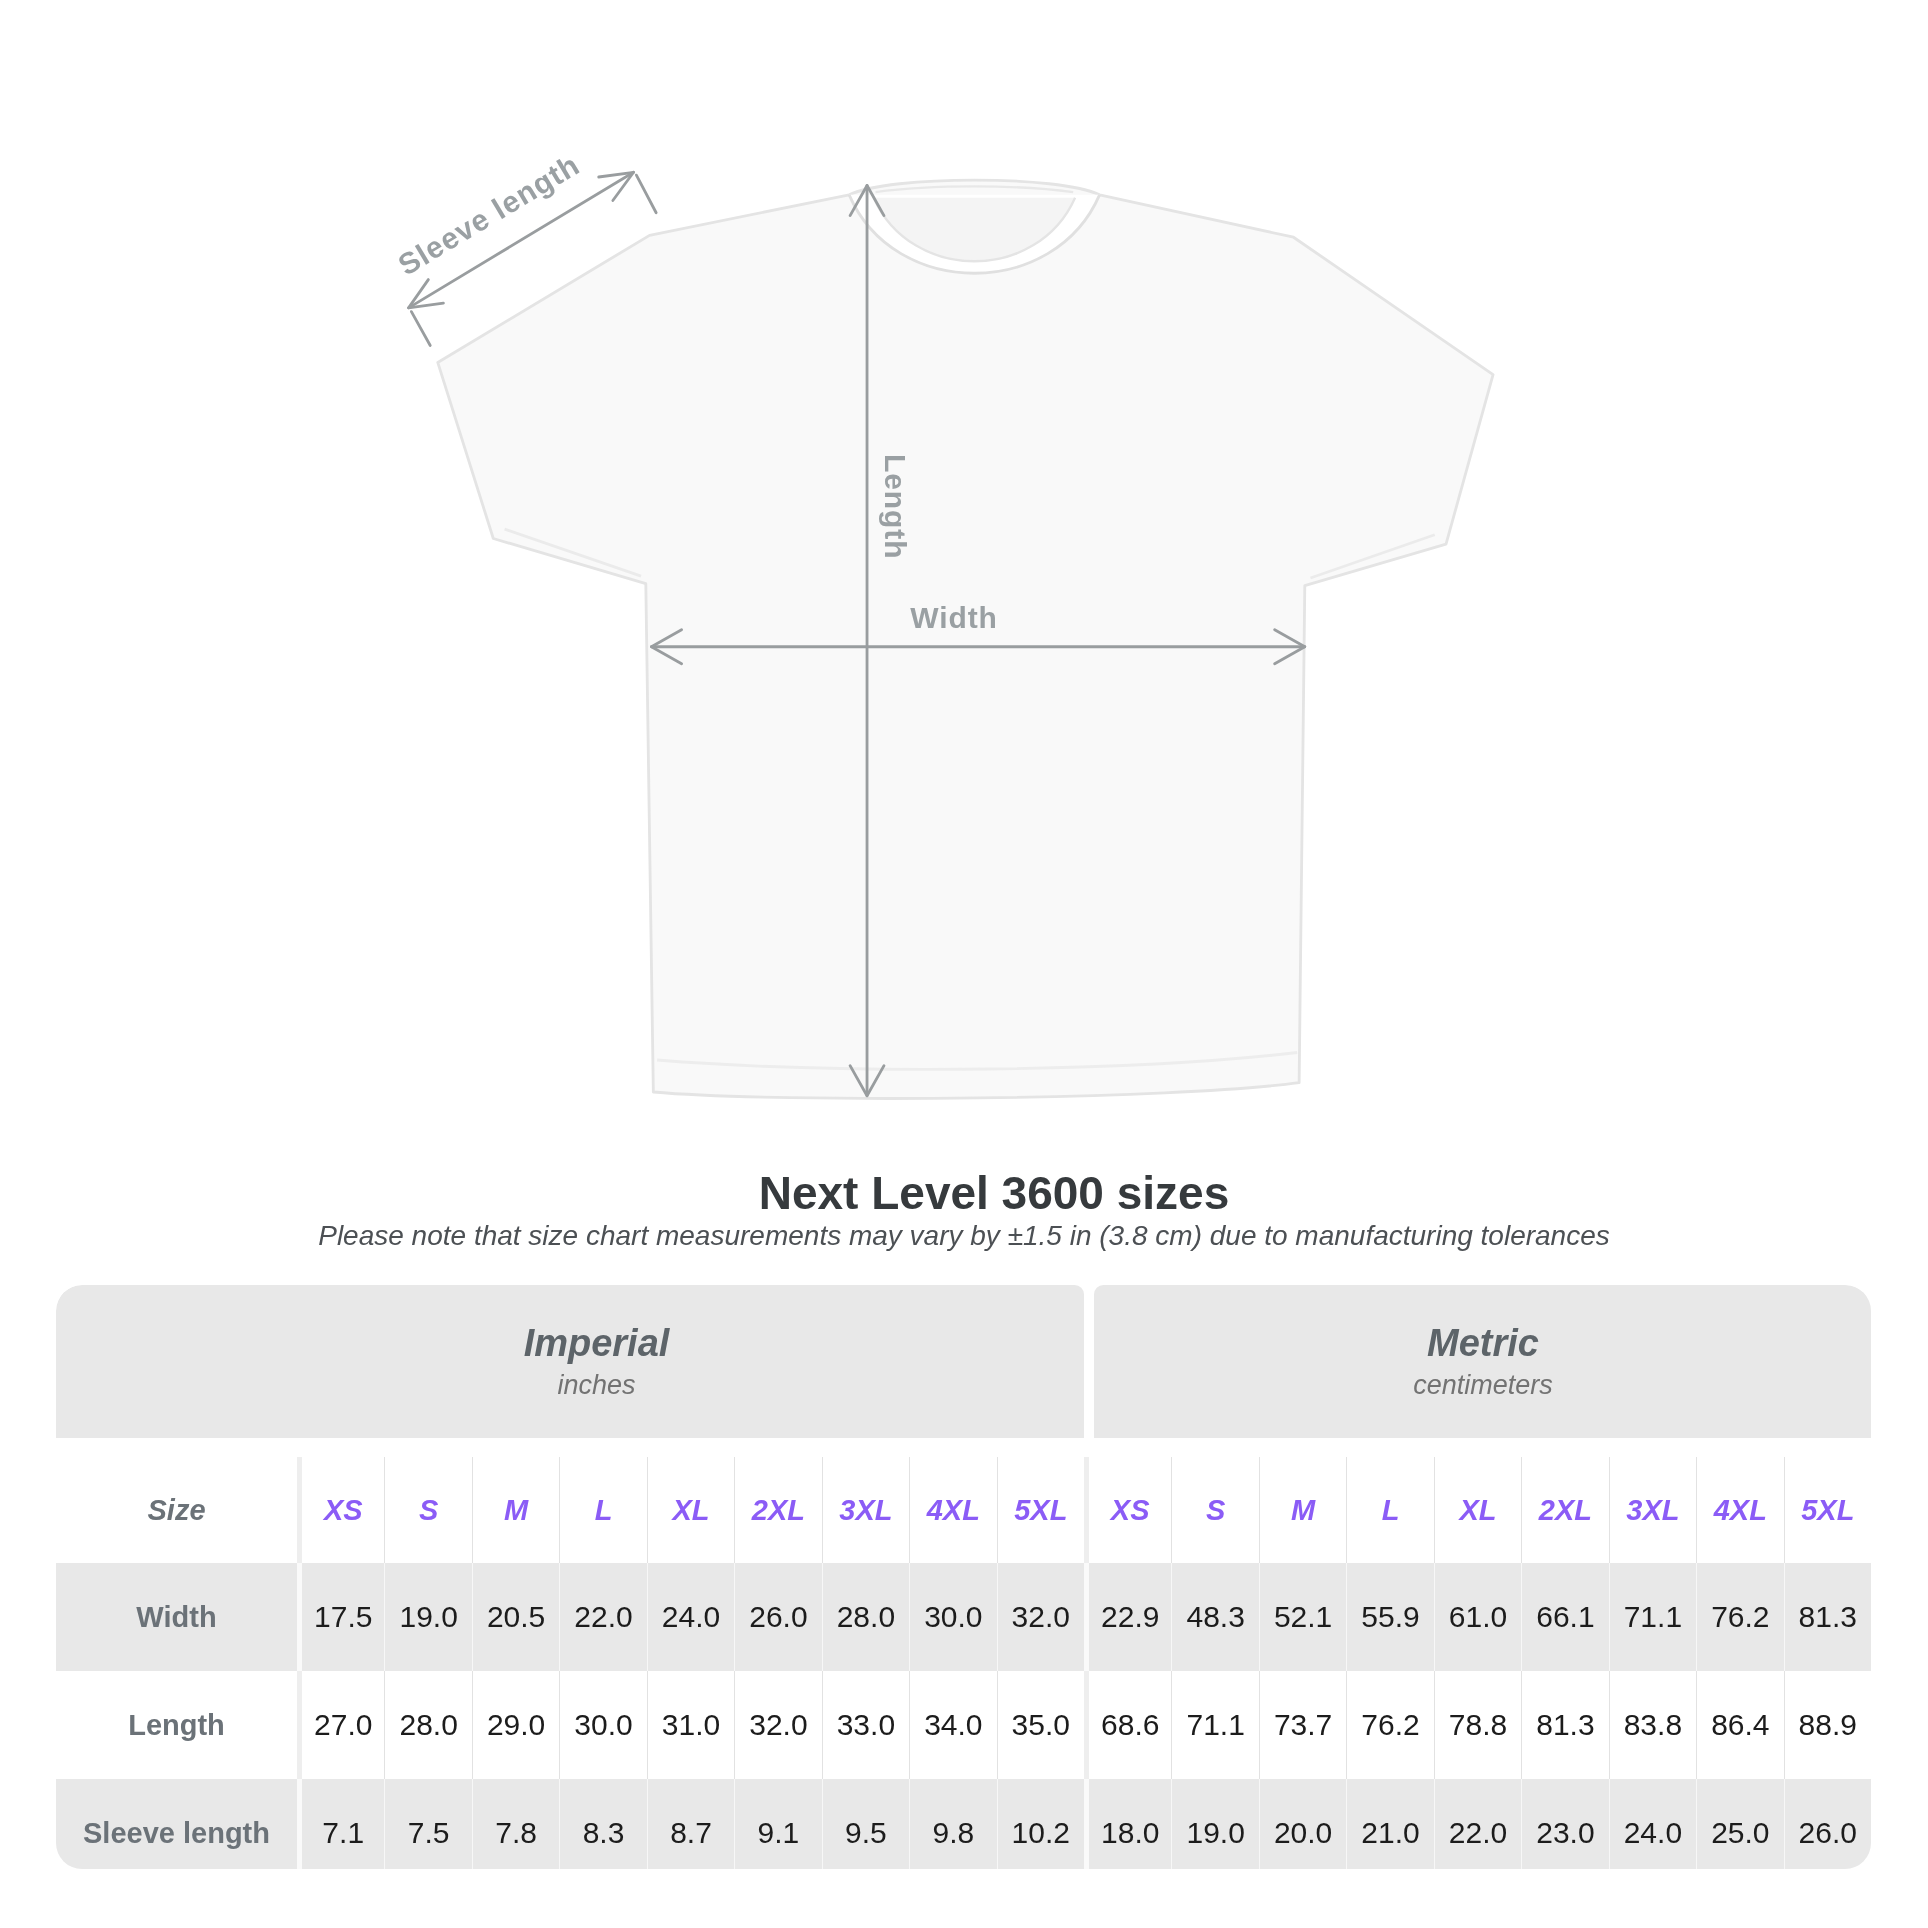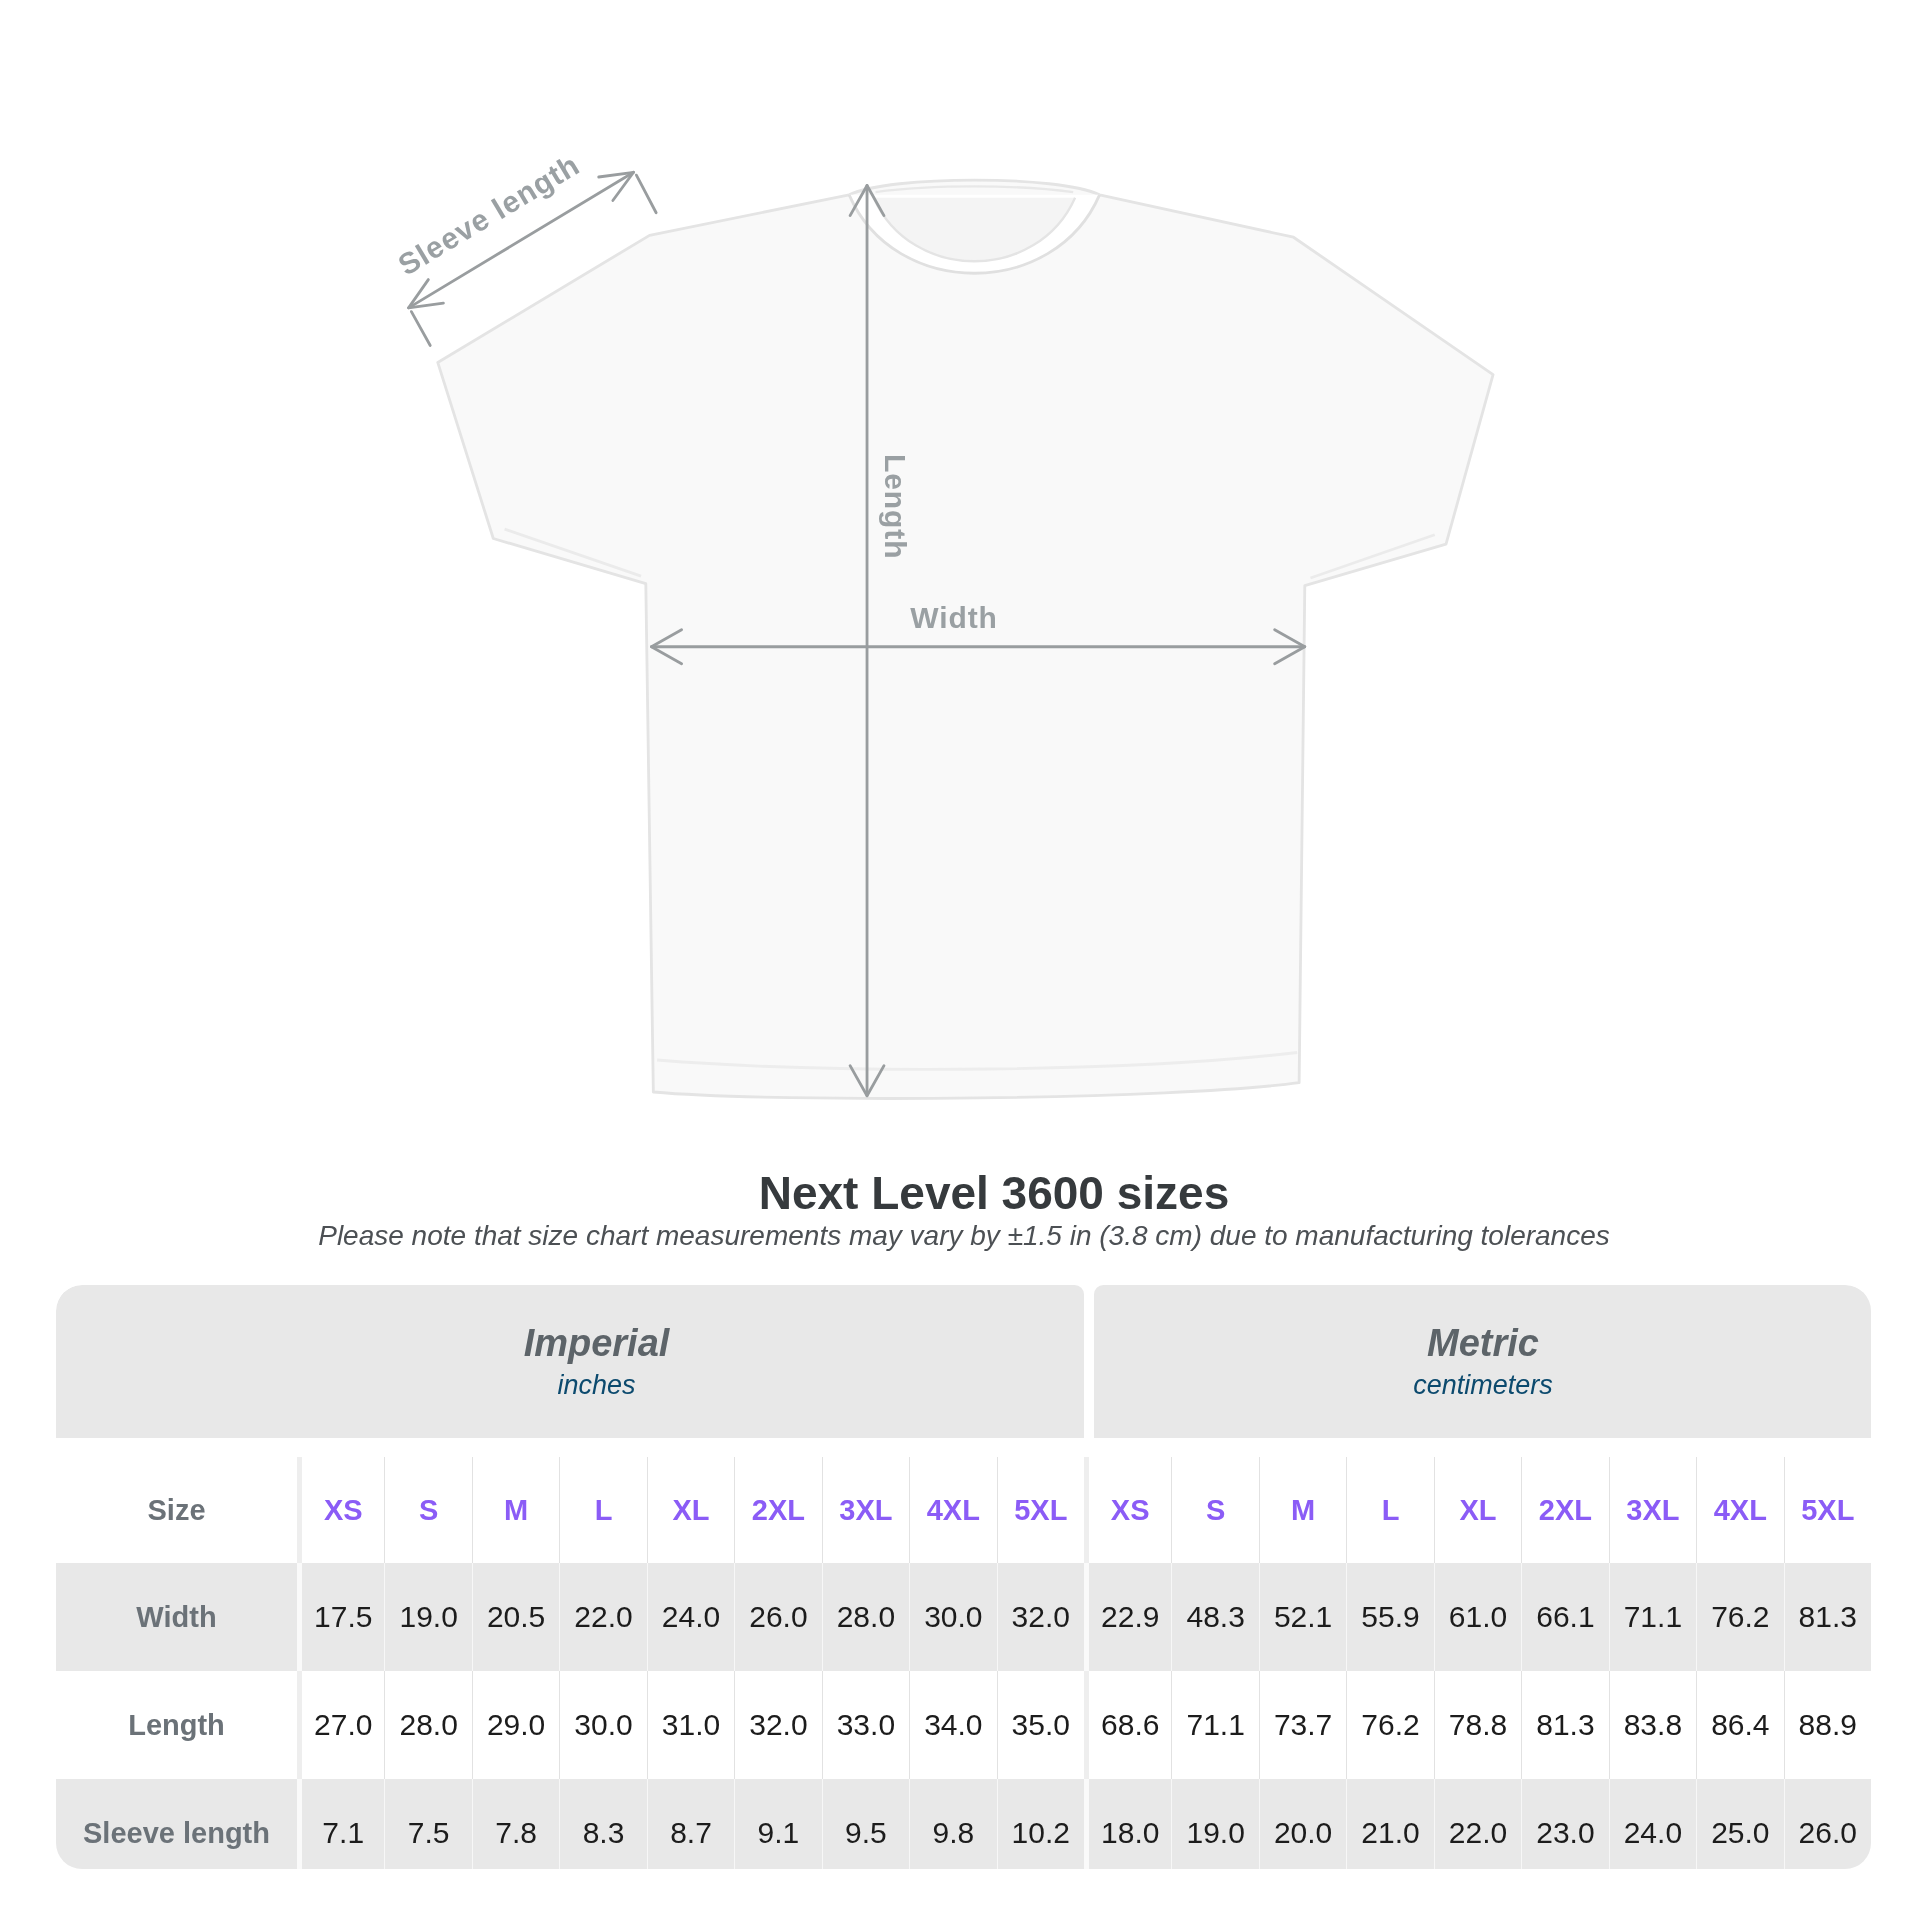--- a/index.html
+++ b/index.html
@@ -36,23 +36,23 @@
   }
   .band-row{position:relative;height:172px;}
   .band{
     position:absolute;top:0;height:153px;background:#e8e8e8;
     display:flex;flex-direction:column;align-items:center;justify-content:center;
     color:#5d6469;
   }
   .band-imperial{left:0;width:1028px;border-radius:26px 9.4px 0 0;padding-left:53px;box-sizing:border-box;}
   .band-metric{left:1038px;width:778px;border-radius:9.4px 26px 0 0;}
   .band-title{font-size:38px;font-weight:bold;font-style:italic;line-height:1.25;}
-  .band-unit{font-size:27px;font-style:italic;line-height:1.3;color:#0c4a6e;}
+  .band-unit{font-size:27px;font-style:italic;line-height:1.3;color:#737373;}
   .trow{display:grid;grid-template-columns:241px repeat(18,1fr);}
-  .header-row{height:106px;}
+  .header-row{height:106px;font-style:italic;}
   .data-row{height:108px;}
   .data-row.stripe{background:#e8e8e8;}
   .cell{
     display:flex;align-items:center;justify-content:center;
     font-size:30px;color:#1c1c1c;box-sizing:border-box;
   }
   .cell.c{border-left:0.9px solid #e2e2e2;}
   .data-row.stripe .cell.c{border-left-color:#f7f7f7;}
   .cell.wsep{border-left-width:5.6px;border-left-color:#eeeeee;}
   .data-row.stripe .cell.wsep{border-left-color:#fafafa;}

